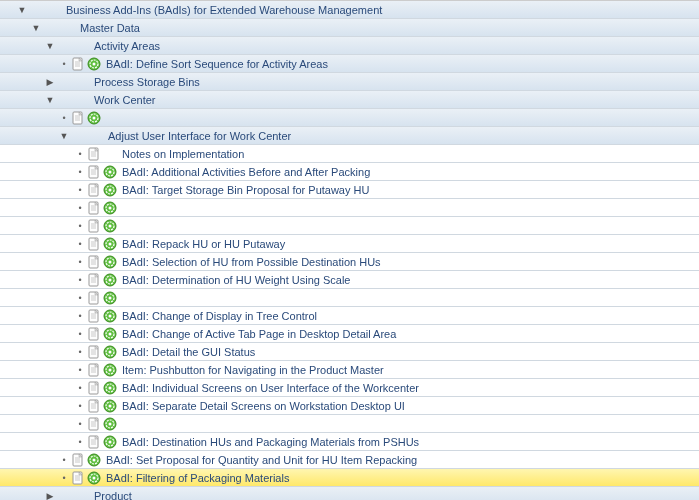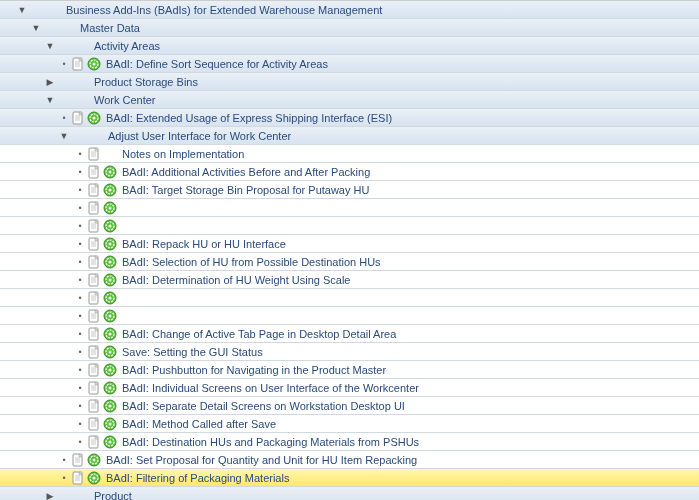--- a/index.html
+++ b/index.html
@@ -119,21 +119,21 @@
           <use href="#exec-icon"></use>
         </svg>
       </span>
     <span class="label">BAdI: Define Sort Sequence for Activity Areas</span>
   </div>
 
   <div class="row shade">
     <span class="indent" style="width:44px"></span>
     <span class="exp">▶</span>
     <span class="indent" style="width:34px"></span>
-    <span class="label">Product Storage Bins</span>
+    <span class="label">Process Storage Bins</span>
   </div>
 
   <div class="row shade">
     <span class="indent" style="width:44px"></span>
     <span class="exp">▼</span>
     <span class="indent" style="width:34px"></span>
     <span class="label">Work Center</span>
   </div>
 
   <div class="row shade">
@@ -142,21 +142,20 @@
     <span class="ico">
         <svg width="14" height="14">
           <use href="#doc-icon"></use>
         </svg>
       </span>
     <span class="ico">
         <svg width="14" height="14">
           <use href="#exec-icon"></use>
         </svg>
       </span>
-    <span class="label">BAdI: Extended Usage of Express Shipping Interface (ESI)</span>
   </div>
 
   <div class="row shade">
     <span class="indent" style="width:58px"></span>
     <span class="exp">▼</span>
     <span class="indent" style="width:34px"></span>
     <span class="label">Adjust User Interface for Work Center</span>
   </div>
 
   <div class="row plain">
@@ -235,21 +234,21 @@
       <span class="ico">
         <svg width="14" height="14">
           <use href="#doc-icon"></use>
         </svg>
       </span>
       <span class="ico">
         <svg width="14" height="14">
           <use href="#exec-icon"></use>
         </svg>
       </span>
-      <span class="label">BAdI: Repack HU or HU Interface</span>
+      <span class="label">BAdI: Repack HU or HU Putaway</span>
     </div>
   <div class="row plain">
       <span class="indent" style="width:74px"></span>
       <span class="bullet">•</span>
       <span class="ico">
         <svg width="14" height="14">
           <use href="#doc-icon"></use>
         </svg>
       </span>
       <span class="ico">
@@ -294,20 +293,21 @@
       <span class="ico">
         <svg width="14" height="14">
           <use href="#doc-icon"></use>
         </svg>
       </span>
       <span class="ico">
         <svg width="14" height="14">
           <use href="#exec-icon"></use>
         </svg>
       </span>
+      <span class="label">BAdI: Change of Display in Tree Control</span>
     </div>
   <div class="row plain">
       <span class="indent" style="width:74px"></span>
       <span class="bullet">•</span>
       <span class="ico">
         <svg width="14" height="14">
           <use href="#doc-icon"></use>
         </svg>
       </span>
       <span class="ico">
@@ -323,36 +323,36 @@
       <span class="ico">
         <svg width="14" height="14">
           <use href="#doc-icon"></use>
         </svg>
       </span>
       <span class="ico">
         <svg width="14" height="14">
           <use href="#exec-icon"></use>
         </svg>
       </span>
-      <span class="label">Save: Setting the GUI Status</span>
-    </div>
-  <div class="row plain">
-      <span class="indent" style="width:74px"></span>
-      <span class="bullet">•</span>
-      <span class="ico">
-        <svg width="14" height="14">
-          <use href="#doc-icon"></use>
-        </svg>
-      </span>
-      <span class="ico">
-        <svg width="14" height="14">
-          <use href="#exec-icon"></use>
-        </svg>
-      </span>
-      <span class="label">BAdI: Pushbutton for Navigating in the Product Master</span>
+      <span class="label">BAdI: Detail the GUI Status</span>
+    </div>
+  <div class="row plain">
+      <span class="indent" style="width:74px"></span>
+      <span class="bullet">•</span>
+      <span class="ico">
+        <svg width="14" height="14">
+          <use href="#doc-icon"></use>
+        </svg>
+      </span>
+      <span class="ico">
+        <svg width="14" height="14">
+          <use href="#exec-icon"></use>
+        </svg>
+      </span>
+      <span class="label">Item: Pushbutton for Navigating in the Product Master</span>
     </div>
   <div class="row plain">
       <span class="indent" style="width:74px"></span>
       <span class="bullet">•</span>
       <span class="ico">
         <svg width="14" height="14">
           <use href="#doc-icon"></use>
         </svg>
       </span>
       <span class="ico">
@@ -383,21 +383,20 @@
       <span class="ico">
         <svg width="14" height="14">
           <use href="#doc-icon"></use>
         </svg>
       </span>
       <span class="ico">
         <svg width="14" height="14">
           <use href="#exec-icon"></use>
         </svg>
       </span>
-      <span class="label">BAdI: Method Called after Save</span>
     </div>
   <div class="row plain">
       <span class="indent" style="width:74px"></span>
       <span class="bullet">•</span>
       <span class="ico">
         <svg width="14" height="14">
           <use href="#doc-icon"></use>
         </svg>
       </span>
       <span class="ico">

